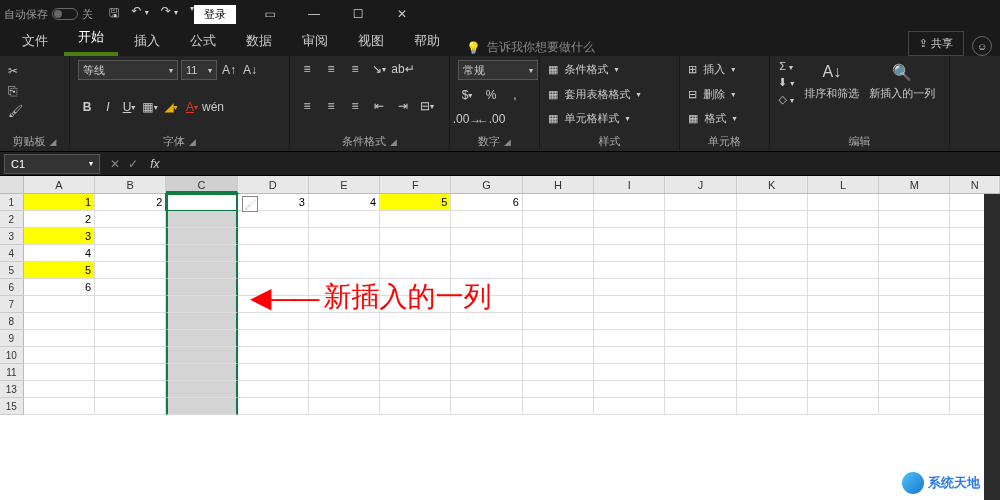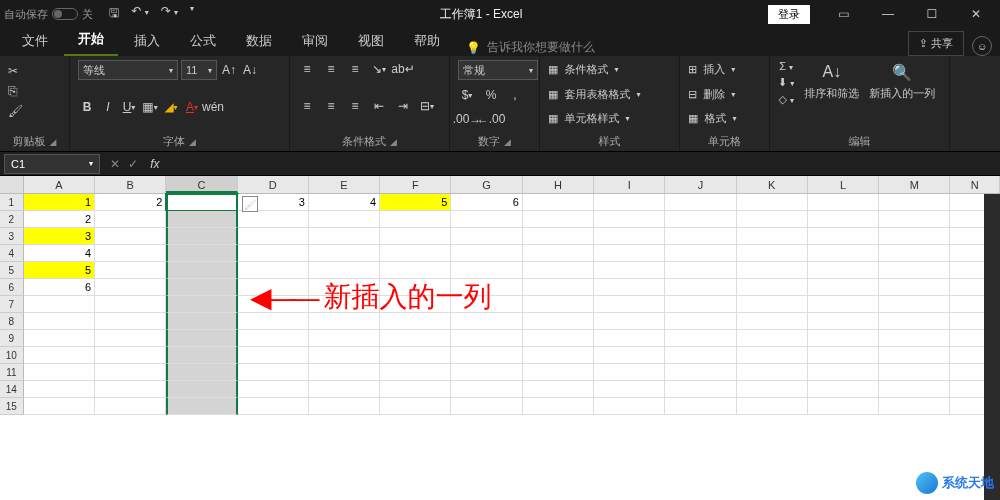--- a/index.html
+++ b/index.html
@@ -9,21 +9,21 @@
 .toggle{width:26px;height:12px;border:1px solid #666;border-radius:6px;position:relative}
 .toggle::after{content:"";width:8px;height:8px;background:#666;border-radius:50%;position:absolute;left:1px;top:1px}
 .qat{display:flex;gap:12px;margin-left:16px;color:#ccc}
 .qat span{cursor:pointer}
 .title-center{flex:1;text-align:center;font-size:12px;color:#eee}
 .win-controls{display:flex;align-items:center;gap:4px}
 .login-btn{background:#fff;color:#000;padding:2px 10px;font-size:11px;margin-right:10px}
 .win-btn{width:40px;height:26px;display:flex;align-items:center;justify-content:center;color:#ccc;cursor:pointer}
 .tabs{height:28px;background:#1a1a1a;display:flex;align-items:flex-end;padding:0 8px;gap:2px}
 .tab{padding:6px 14px;color:#ccc;font-size:13px;cursor:pointer}
-.tab.active{border-bottom:2px solid #4d7c0f;color:#fff;font-weight:700}
+.tab.active{border-bottom:4px solid #4d7c0f;color:#fff;font-weight:400}
 .tell-me{flex:1;display:flex;align-items:center;gap:6px;padding-left:10px;color:#888}
 .share{padding:4px 10px;color:#ccc;border:1px solid #444;font-size:11px;margin-right:6px}
 .smiley{width:20px;height:20px;border:1px solid #666;border-radius:50%;display:flex;align-items:center;justify-content:center;font-size:10px}
 .ribbon{height:96px;background:#262626;display:flex;border-bottom:1px solid #000}
 .group{border-right:1px solid #191919;padding:4px 8px 2px;display:flex;flex-direction:column;justify-content:space-between}
 .group-label{text-align:center;font-size:11px;color:#aaa;display:flex;align-items:center;justify-content:center;gap:4px}
 .clipboard{width:70px}
 .paste-area{display:flex;gap:4px}
 .paste-btn{display:flex;flex-direction:column;align-items:center;gap:2px;padding:4px}
 .paste-icon{width:28px;height:30px;border:1px solid #555;background:#333;position:relative}
@@ -60,42 +60,41 @@
 .rh{width:24px;background:#e8e8e8;border-right:1px solid #bbb;border-bottom:1px solid #ccc;text-align:center;font-size:10px;color:#333;line-height:17px}
 .cell{border-right:1px solid #ddd;border-bottom:1px solid #ddd;font-size:11px;color:#000;line-height:17px;padding:0 3px;text-align:right;background:#fff}
 .cell.yellow{background:#ffff00}
 .cell.selcol{background:#d4d4d4}
 .col-c-border-l{border-left:2px solid #0f7c41}
 .col-c-border-r{border-right:2px solid #0f7c41}
 .active-cell{outline:2px solid #0f7c41;outline-offset:-1px;background:#fff!important}
 .paste-opt{position:absolute;width:16px;height:16px;background:#fff;border:1px solid #888;font-size:10px;display:flex;align-items:center;justify-content:center}
 .annotation{position:absolute;color:#ff0000;font-size:28px;font-weight:500;display:flex;align-items:center}
 .arrow{font-size:28px;margin-right:8px;letter-spacing:-4px}
-.watermark{position:absolute;right:6px;bottom:6px;display:flex;align-items:center;gap:4px;font-size:13px;color:#2a7aef;font-weight:bold}
+.watermark{position:absolute;right:20px;bottom:6px;display:flex;align-items:center;gap:4px;font-size:13px;color:#2a7aef;font-weight:bold}
 .wm-globe{width:22px;height:22px;border-radius:50%;background:linear-gradient(135deg,#4fc3f7,#1976d2);position:relative}
 .scroll-v{position:absolute;right:0;top:18px;width:16px;bottom:0;background:#2b2b2b}
 .launch{font-size:9px;color:#888}
 .drop{font-size:8px}
 </style>
 </head>
 <body>
 
 <div class="titlebar">
   <div class="autosave">
     <span>自动保存</span>
     <span class="toggle"></span>
     <span>关</span>
   </div>
   <div class="qat">
     <span>🖫</span>
     <span>↶ <span class="drop">▾</span></span>
     <span>↷ <span class="drop">▾</span></span>
     <span class="drop">▾</span>
   </div>
-  <div class="title-center">工作簿1 - Excel</div>
   <div class="win-controls">
     <span class="login-btn">登录</span>
     <span class="win-btn">▭</span>
     <span class="win-btn">—</span>
     <span class="win-btn">☐</span>
     <span class="win-btn">✕</span>
   </div>
 </div>
 
 <div class="tabs">
@@ -487,21 +486,21 @@
         <div class="cell" style="width: 72px;"></div>
         <div class="cell" style="width: 72px;"></div>
         <div class="cell" style="width: 72px;"></div>
         <div class="cell" style="width: 72px;"></div>
         <div class="cell" style="width: 72px;"></div>
         <div class="cell" style="width: 72px;"></div>
         <div class="cell" style="width: 72px;"></div>
         <div class="cell" style="width: 50px;"></div>
       </div>
       <div class="row">
-        <div class="rh">14</div>
+        <div class="rh">13</div>
         <div class="cell" style="width: 72px;"></div>
         <div class="cell" style="width: 72px;"></div>
         <div class="cell selcol col-c-border-l col-c-border-r" style="width: 72px;"></div>
         <div class="cell" style="width: 72px;"></div>
         <div class="cell" style="width: 72px;"></div>
         <div class="cell" style="width: 72px;"></div>
         <div class="cell" style="width: 72px;"></div>
         <div class="cell" style="width: 72px;"></div>
         <div class="cell" style="width: 72px;"></div>
         <div class="cell" style="width: 72px;"></div>

